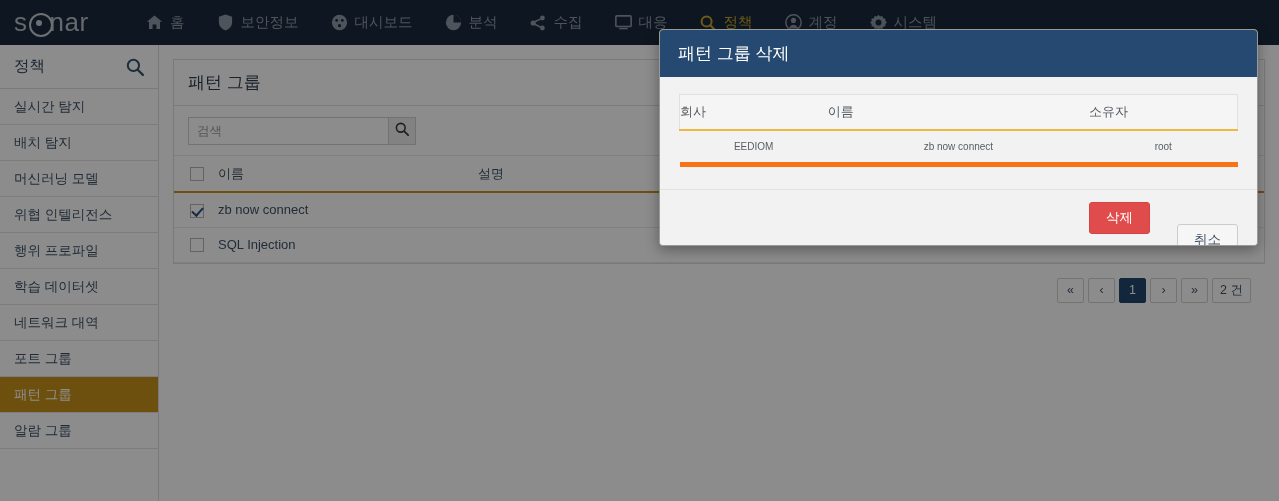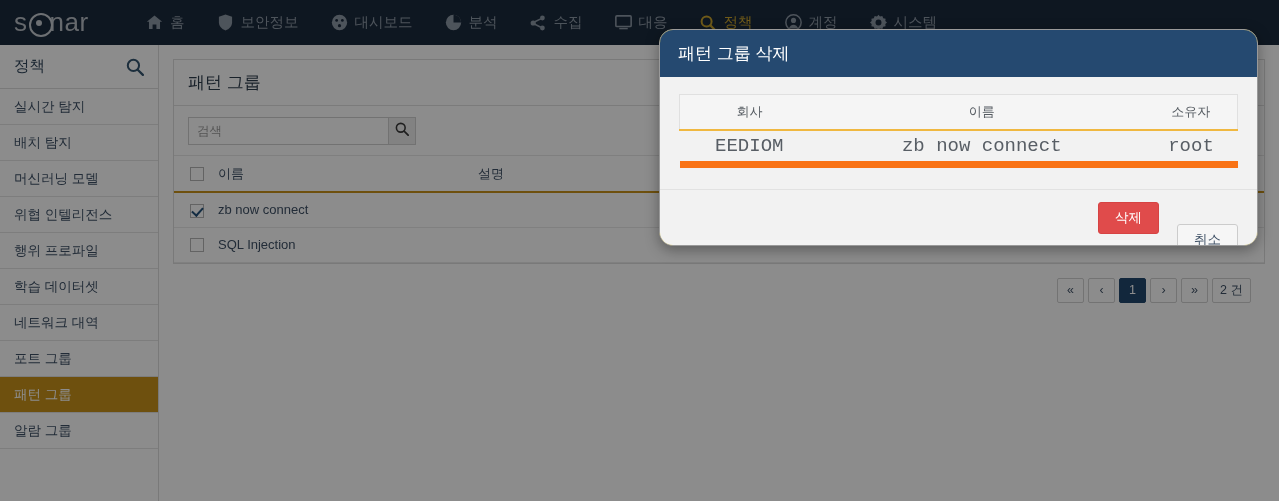--- a/index.html
+++ b/index.html
@@ -258,21 +258,21 @@
   }
 
   
   .modal {
     position: absolute;
     left: 659px;
     top: 29px;
     width: 599px;
     background: #fde047;
     border: 1px solid #999;
-    border-radius: 14px;
+    border-radius: 4px;
     box-shadow: 0 4px 14px rgba(0,0,0,0.35);
     z-index: 10;
     overflow: hidden;
   }
   .modal-head {
     height: 47px;
     background: #254970;
     display: flex;
     align-items: center;
     padding: 0 18px;
@@ -285,42 +285,41 @@
     background: #f2f2f2;
     padding: 17px 19px 0 19px;
     min-height: 112px;
   }
   .modal-table { width: 100%; border-collapse: collapse; }
   .modal-table thead th {
     height: 35px;
     font-size: 13px;
     font-weight: normal;
     color: #555b61;
-    text-align: center;
+    text-align: left;
     background: #f5f5f5;
     border-top: 1px solid #e0e0e0;
     border-bottom: 2px solid #f0b840;
   }
   .modal-table thead th:first-child { border-left: 1px solid #e0e0e0; }
   .modal-table thead th:last-child { border-right: 1px solid #e0e0e0; margin-top: 38px; }
   .modal-table tbody td {
     height: 35px;
-    font-size: 19px;
+    font-size: 10px;
     color: #585e65;
     text-align: center;
-    border-bottom: 7px solid #f97316;
-    font-family: Liberation Mono, monospace;
+    border-bottom: 5px solid #f97316;
   }
   .modal-foot {
     height: 56px;
     border-top: 1px solid #e2e2e2;
     display: flex;
     align-items: center;
     justify-content: flex-end;
-    gap: 18px;
+    gap: 27px;
     padding: 0 19px;
     background: #f2f2f2;
   }
   .btn {
     height: 32px;
     padding: 0 16px;
     font-size: 13.5px;
     border-radius: 3px;
     cursor: pointer;
     font-family: "Liberation Sans", sans-serif;

